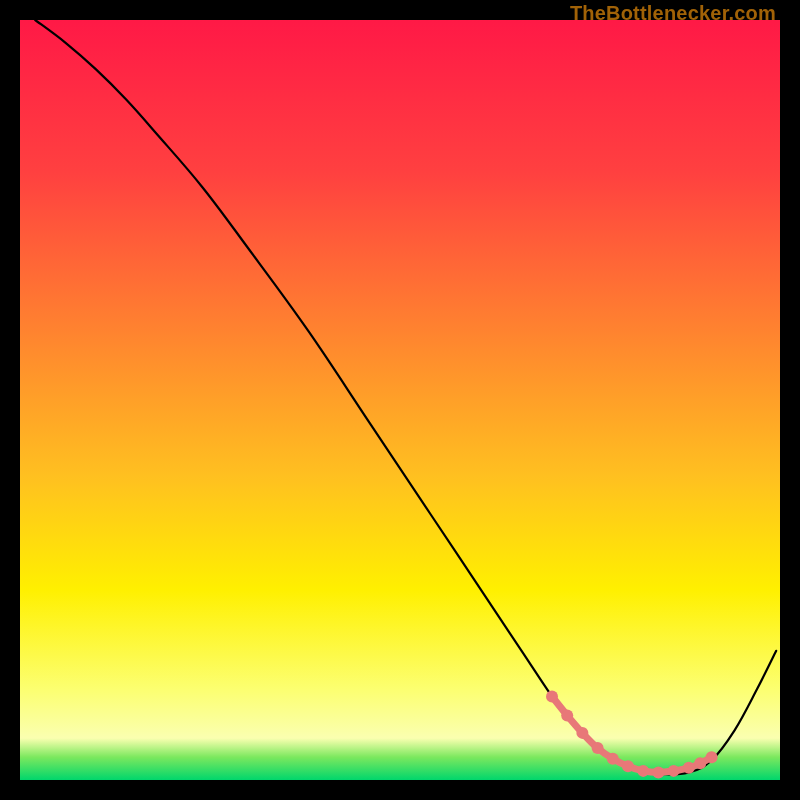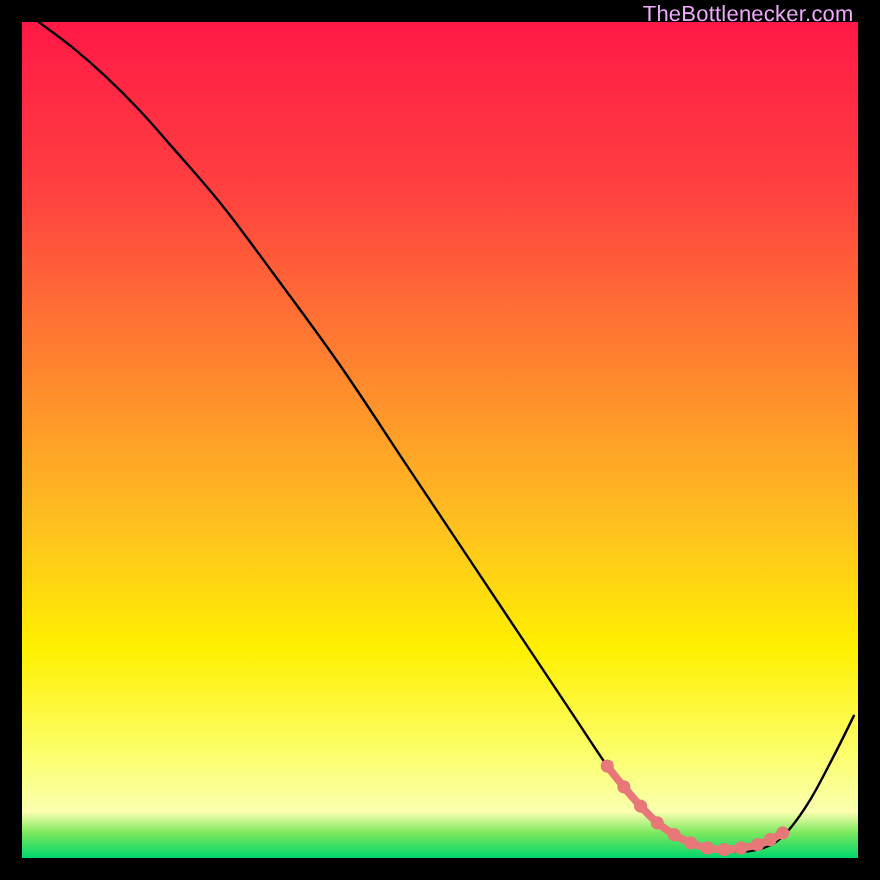--- a/index.html
+++ b/index.html
@@ -16,24 +16,24 @@
     left: 20px;
     top: 20px;
     width: 760px;
     height: 760px;
     background: #000;
   }
   .watermark {
     position: absolute;
     top: 2px;
     right: 24px;
-    color: #f0abfc;
+    color: #a16207;
     font-size: 20px;
     letter-spacing: 0.2px;
-    font-weight: 400;
+    font-weight: 700;
     z-index: 5;
   }
 </style>
 </head>
 <body>
 
 <div class="frame">
   <svg id="chart-svg" width="760" height="760" viewBox="0 0 760 760">
     <defs>
       <linearGradient id="bg-grad" x1="0" y1="0" x2="0" y2="1">

